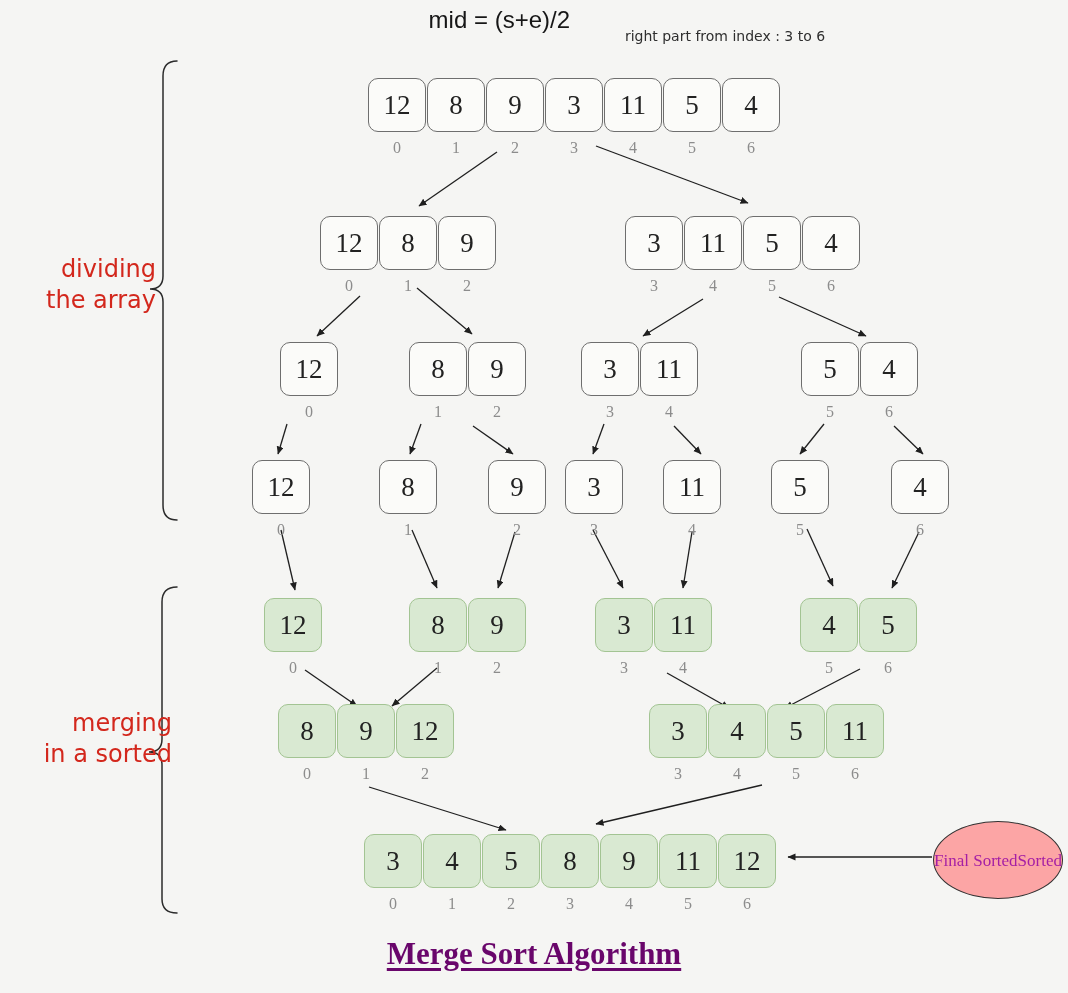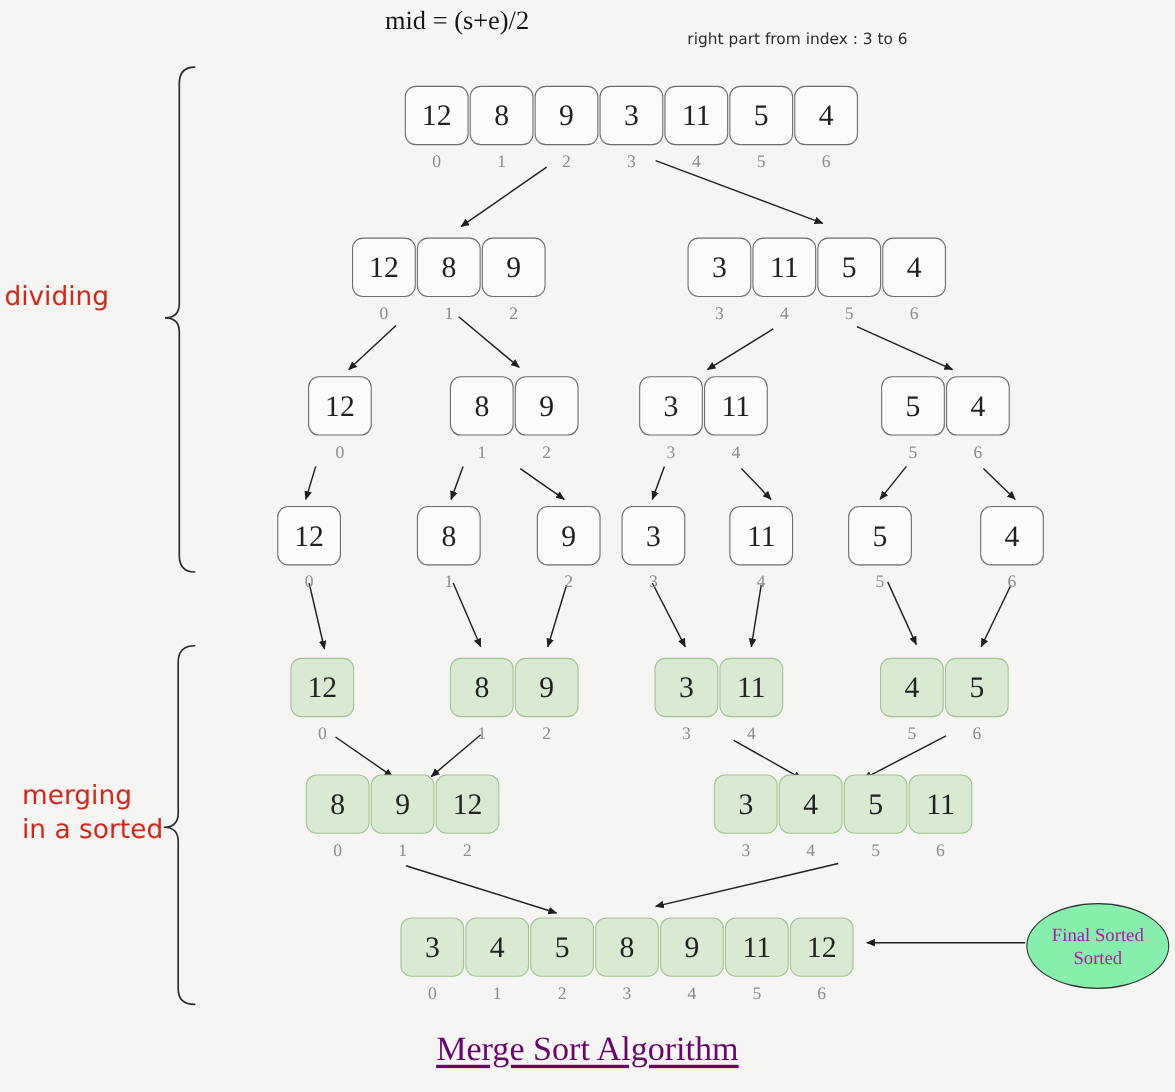--- a/index.html
+++ b/index.html
@@ -14,36 +14,36 @@
   .svg-overlay{position:absolute;left:0;top:0;width:1068px;height:993px;pointer-events:none;}
   .group{position:absolute;}
   .box-row{display:flex;gap:1px;}
   .box{width:58px;height:54px;border:1.6px solid var(--box-border);border-radius:10px;
        background:var(--box-fill);display:flex;align-items:center;justify-content:center;
        font-family:"Liberation Serif",serif;font-size:27px;color:#222;box-sizing:border-box;}
   .merged-group .box{border-color:var(--merged-border);background:var(--merged-fill);}
   .idx-row{display:flex;gap:1px;margin-top:7px;}
   .idx{width:58px;text-align:center;font-family:"Liberation Serif",serif;
        font-size:16px;color:var(--index-text);}
-  .formula{position:absolute;left:350px;top:6px;width:220px;text-align:left;
-       font-family:Liberation Serif, serif;font-size:24px;color:#161616;}
+  .formula{position:absolute;left:350px;top:6px;width:220px;text-align:right;
+       font-family:Liberation Sans, sans-serif;font-size:24px;color:#161616;}
   .note{position:absolute;left:575px;top:27px;width:300px;text-align:center;
        font-family:"DejaVu Sans",sans-serif;font-size:14px;color:#2e2e2e;line-height:19px;}
-  .side-label{position:absolute;width:152px;text-align:left;
+  .side-label{position:absolute;width:152px;text-align:right;
        font-family:"DejaVu Sans",sans-serif;font-size:24px;line-height:31px;
        color:var(--divider-label);}
   .side-label.dividing{left:4px;top:254px;}
   .side-label.merging{left:0px;top:708px;margin-left:20px;}
   .oval{position:absolute;left:933px;top:821px;width:130px;height:78px;border:1.6px solid #333;
-       border-radius:50%;background:#86efac;display:flex;flex-direction:column;
+       border-radius:50%;background:#fca5a5;display:flex;flex-direction:row;
        align-items:center;justify-content:center;
        font-family:"Liberation Serif",serif;font-size:17px;line-height:21px;
        color:var(--final-label-text);text-align:center;box-sizing:border-box;}
   .title{position:absolute;left:284px;top:936px;width:500px;text-align:center;
-       font-family:"Liberation Serif",serif;font-size:31px;font-weight:normal;
+       font-family:"Liberation Serif",serif;font-size:31px;font-weight:bold;
        color:var(--title-text);text-decoration:underline;text-underline-offset:4px;}
 </style>
 </head>
 <body>
 
 <div class="canvas">
 
   <svg class="svg-overlay" viewBox="0 0 1068 993" xmlns="http://www.w3.org/2000/svg">
     <defs>
       <marker id="ah" markerWidth="9" markerHeight="8" refX="7.5" refY="3.5" orient="auto" markerUnits="userSpaceOnUse">
@@ -92,20 +92,21 @@
     </g>
   </svg>
 
   <div class="formula">mid = (s+e)/2</div>
   <div class="note">
     <div>right part from index : 3 to 6</div>
   </div>
 
   <div class="side-label dividing">
     <div>dividing</div>
+    <div>the array</div>
   </div>
   <div class="side-label merging">
     <div>merging</div>
     <div>in a sorted</div>
   </div>
 
   <div class="group" style="left:368px;top:78px">
       <div class="box-row">
         <div class="box">12</div>
         <div class="box">8</div>

